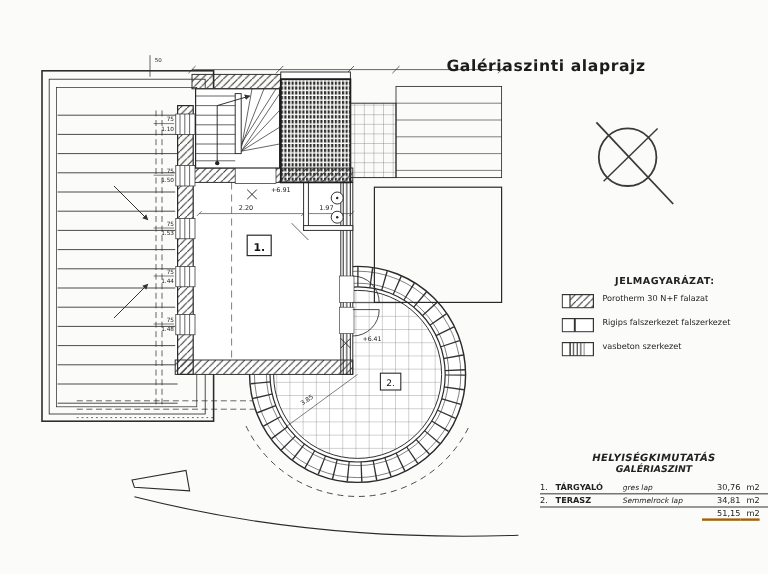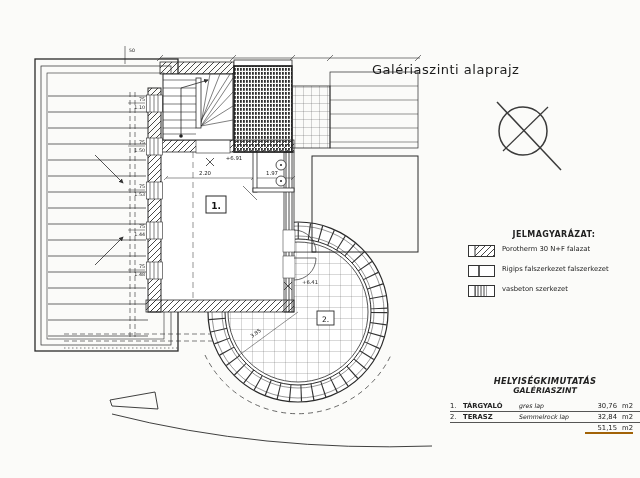--- a/index.html
+++ b/index.html
@@ -5,22 +5,22 @@
   html,body{margin:0;padding:0;}
   body{
     width:640px;height:478px;position:relative;overflow:hidden;
     background:#fbfbf9;
     font-family:"DejaVu Sans", "Liberation Sans", sans-serif;
     color:#222;
   }
   .abs{position:absolute;}
   #plan-svg{left:0;top:0;width:640px;height:478px;}
   .drawing-title{
-    left:372px;top:62px;width:210px;
-    font-size:13px;font-weight:normal;letter-spacing:0.5px;color:#1c1c1c;
+    left:372px;top:48px;width:210px;
+    font-size:13px;font-weight:bold;letter-spacing:0.5px;color:#1c1c1c;
   }
   
   .legend{left:468px;top:230px;width:172px;}
   .legend-title{font-size:8px;font-weight:bold;text-align:center;letter-spacing:0.4px;margin-bottom:6px;}
   .legend-item{display:flex;margin-bottom:8px;}
   .legend-item svg{flex:0 0 auto;margin-right:7px;}
   .legend-label{font-size:6.8px;color:#1d1d1d;}
   
   .schedule{left:450px;top:376px;width:190px;font-size:6.8px;}
   .sched-title{font-size:8.4px;font-weight:bold;font-style:italic;text-align:center;letter-spacing:0.3px;}
@@ -271,21 +271,21 @@
     <span class="sr-name">TÁRGYALÓ</span>
     <span class="sr-fin">gres lap</span>
     <span class="sr-area">30,76</span>
     <span class="sr-unit">m2</span>
   </div>
 
   <div class="sched-row">
     <span class="sr-no">2.</span>
     <span class="sr-name">TERASZ</span>
     <span class="sr-fin">Semmelrock lap</span>
-    <span class="sr-area">32,84</span>
+    <span class="sr-area">34,81</span>
     <span class="sr-unit">m2</span>
   </div>
 
   <div class="sched-total">
     <span class="sr-no"></span>
     <span class="sr-name"></span>
     <span class="sr-fin"></span>
     <span class="sr-area line">51,15</span>
     <span class="sr-unit line">m2</span>
   </div>

